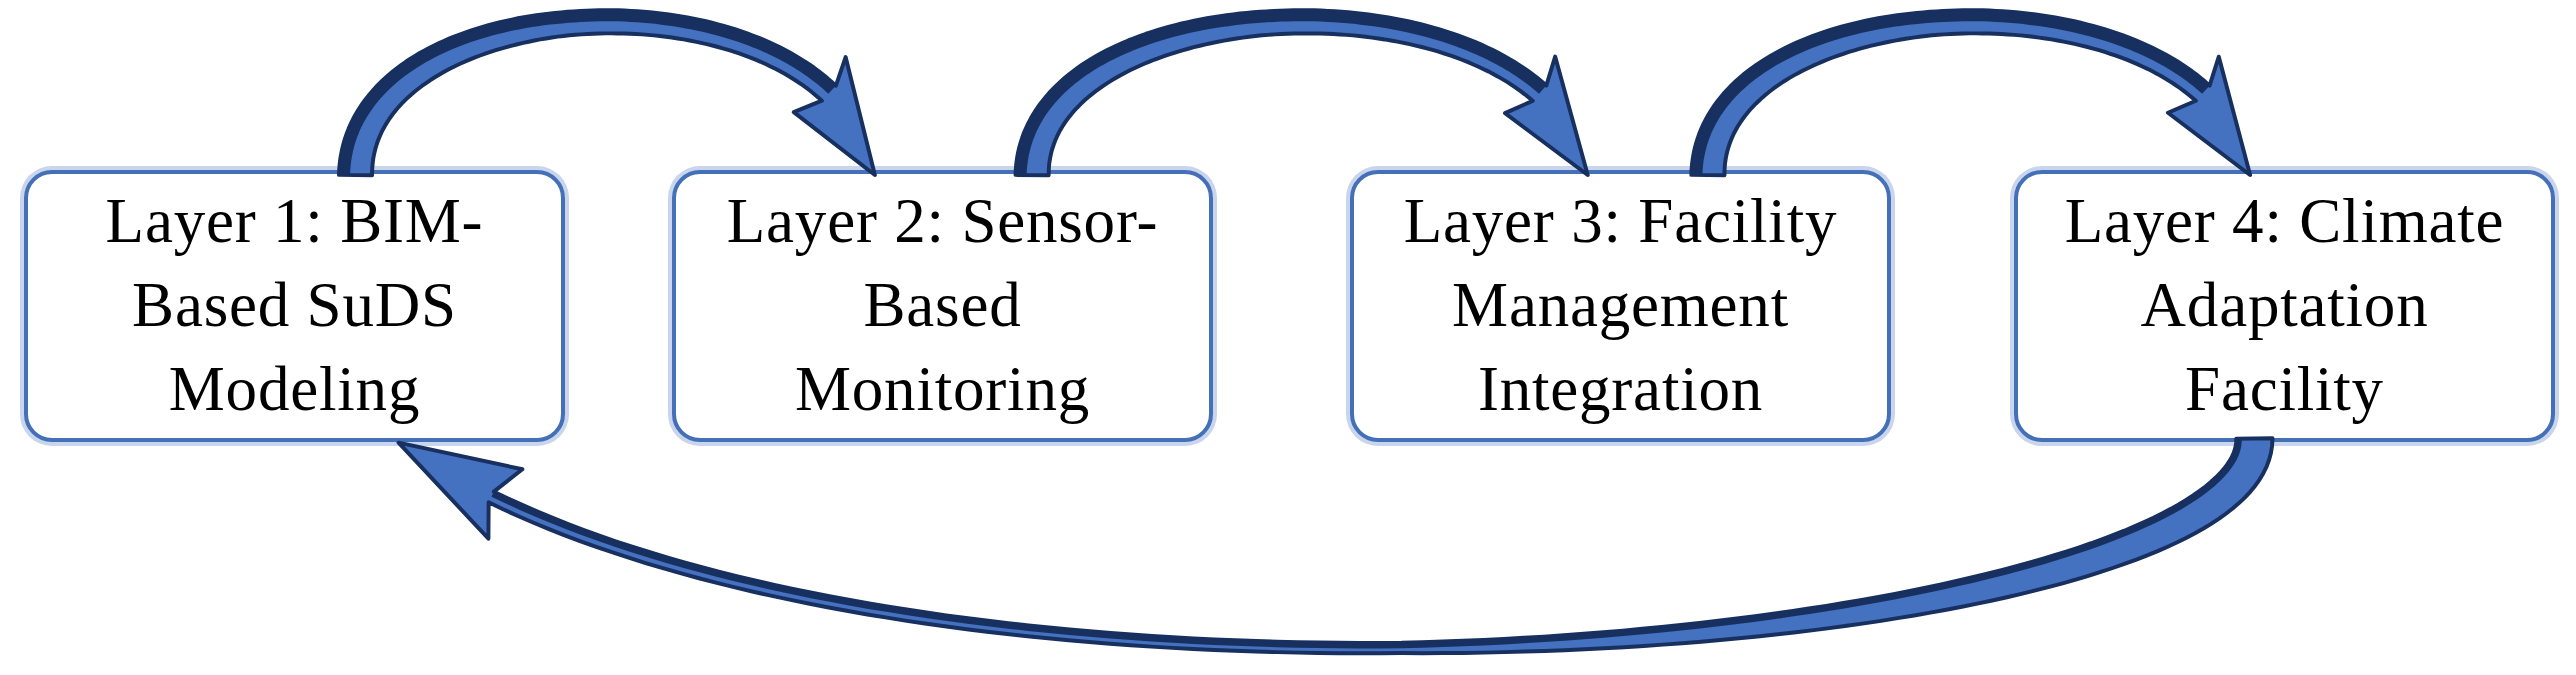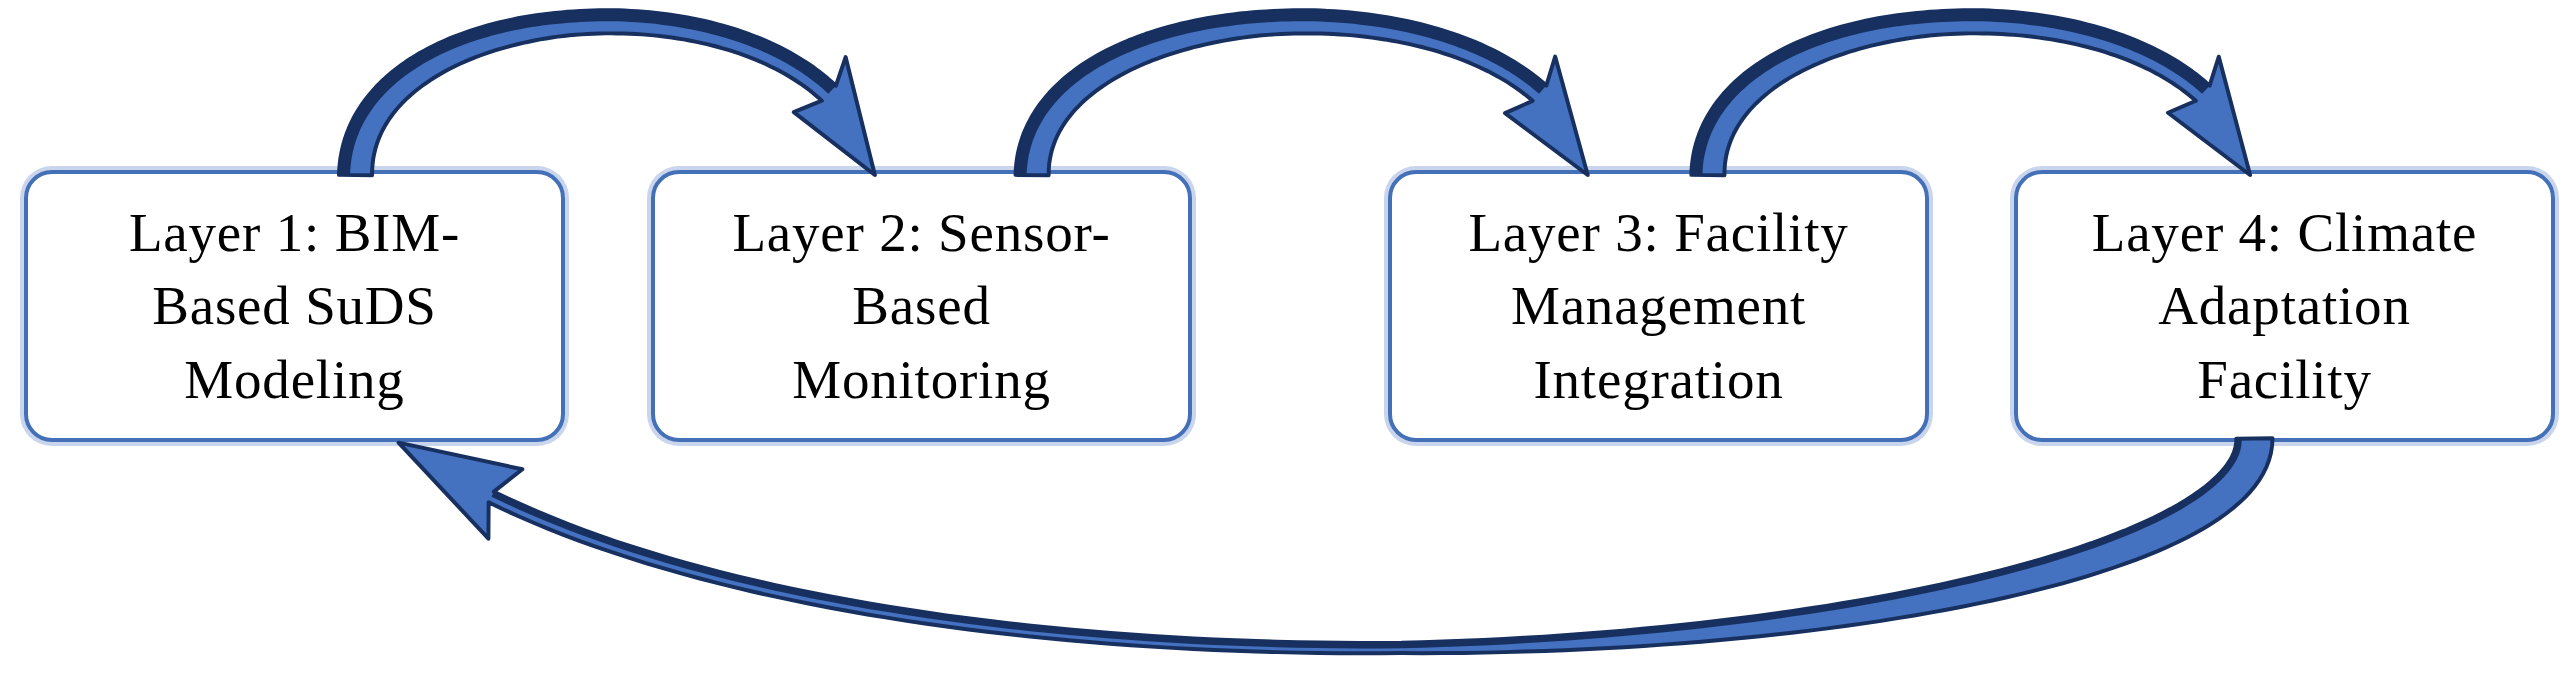--- a/index.html
+++ b/index.html
@@ -28,29 +28,29 @@
     border:4.7px solid #4470B8;
     border-radius:28px;
     box-shadow:0 0 0 4px #C9D5EC;
     display:flex;
     align-items:center;
     justify-content:center;
     text-align:center;
     z-index:1;
   }
   .layer-box .box-label{
-    font-size:55px;
+    font-size:63px;
     line-height:1.33;
     color:#000000;
     white-space:pre-line;
     letter-spacing:0.8px;
   }
   #box-layer-1{left:24px;}
-  #box-layer-2{left:651px;text-align:center;}
-  #box-layer-3{left:1388px;}
+  #box-layer-2{left:672px;text-align:center;}
+  #box-layer-3{left:1350px;}
   #box-layer-4{left:2014px;}
 </style>
 </head>
 <body>
 
 <div id="canvas">
 
   <div class="layer-box" id="box-layer-1">
     <span class="box-label">Layer 1: BIM-
 Based SuDS

